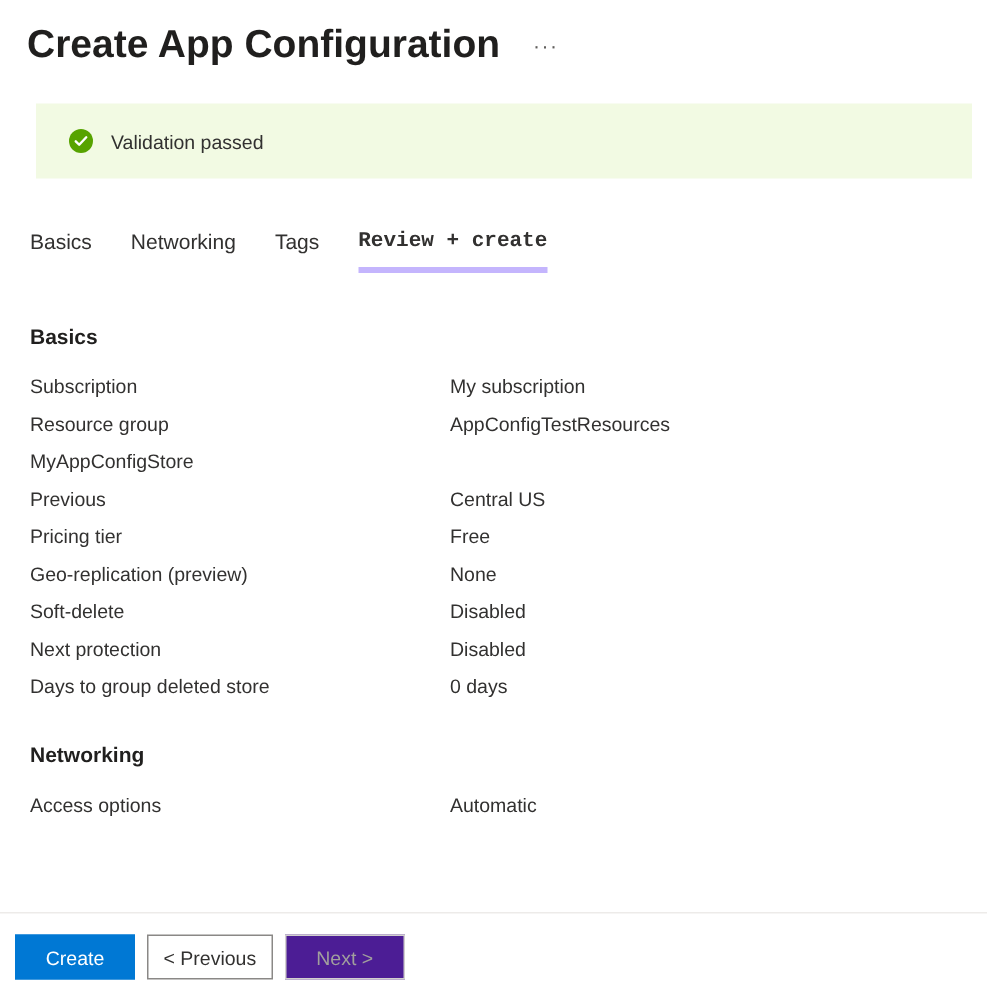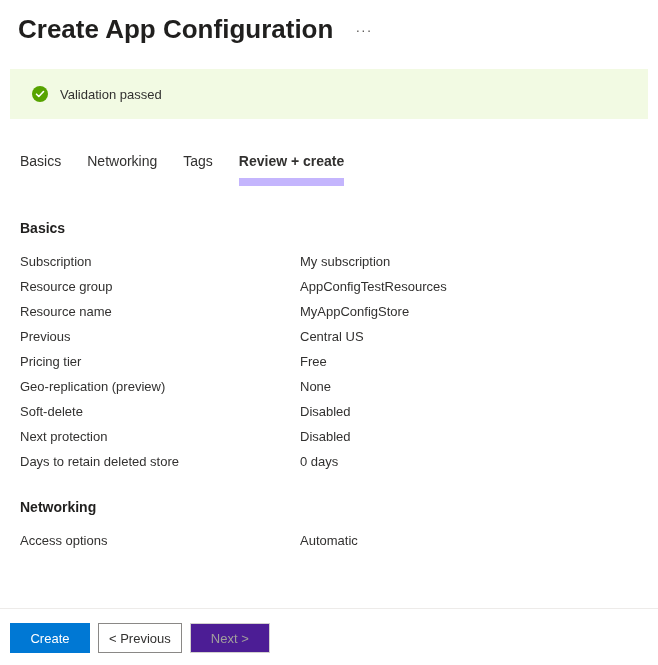--- a/index.html
+++ b/index.html
@@ -22,21 +22,21 @@
       font-weight: 600;
       color: #201f1e;
     }
     .more-icon {
       margin-left: 22px;
       color: #605e5c;
       font-size: 14px;
       letter-spacing: 1px;
     }
     .validation-banner {
-      margin: 14px 10px 28px 10px;
+      margin: 14px 10px 28px 24px;
       background: #f2fae3;
       padding: 17px 22px;
       display: flex;
       align-items: center;
     }
     .check-icon {
       width: 16px;
       height: 16px;
       margin-right: 12px;
       flex-shrink: 0;
@@ -54,21 +54,22 @@
     .tab {
       padding: 6px 0 9px 0;
       margin-right: 26px;
       font-size: 14px;
       cursor: pointer;
       border-bottom: 2px solid transparent;
       color: #323130;
     }
     .tab.active {
       font-weight: 600;
-      border-bottom: 8px solid #c4b5fd;
+      border-bottom: 4px solid #c4b5fd;
+      font-family: Liberation Mono, monospace;
     }
     .section {
       padding: 0 20px;
     }
     .section-title {
       font-size: 14px;
       font-weight: 600;
       margin-bottom: 18px;
       color: #201f1e;
     }
@@ -162,21 +163,20 @@
 
   <div class="kv-row">
     <div class="kv-key">Subscription</div>
     <div class="kv-val">My subscription</div>
   </div>
   <div class="kv-row">
     <div class="kv-key">Resource group</div>
     <div class="kv-val">AppConfigTestResources</div>
   </div>
   <div class="kv-row">
-    <div class="kv-key">Resource name</div>
     <div class="kv-val">MyAppConfigStore</div>
   </div>
   <div class="kv-row">
     <div class="kv-key">Previous</div>
     <div class="kv-val">Central US</div>
   </div>
   <div class="kv-row">
     <div class="kv-key">Pricing tier</div>
     <div class="kv-val">Free</div>
   </div>
@@ -186,21 +186,21 @@
   </div>
   <div class="kv-row">
     <div class="kv-key">Soft-delete</div>
     <div class="kv-val">Disabled</div>
   </div>
   <div class="kv-row">
     <div class="kv-key">Next protection</div>
     <div class="kv-val">Disabled</div>
   </div>
   <div class="kv-row">
-    <div class="kv-key">Days to retain deleted store</div>
+    <div class="kv-key">Days to group deleted store</div>
     <div class="kv-val">0 days</div>
   </div>
 </div>
 
 <div class="section">
   <div class="section-title">Networking</div>
   <div class="kv-row">
     <div class="kv-key">Access options</div>
     <div class="kv-val">Automatic</div>
   </div>

